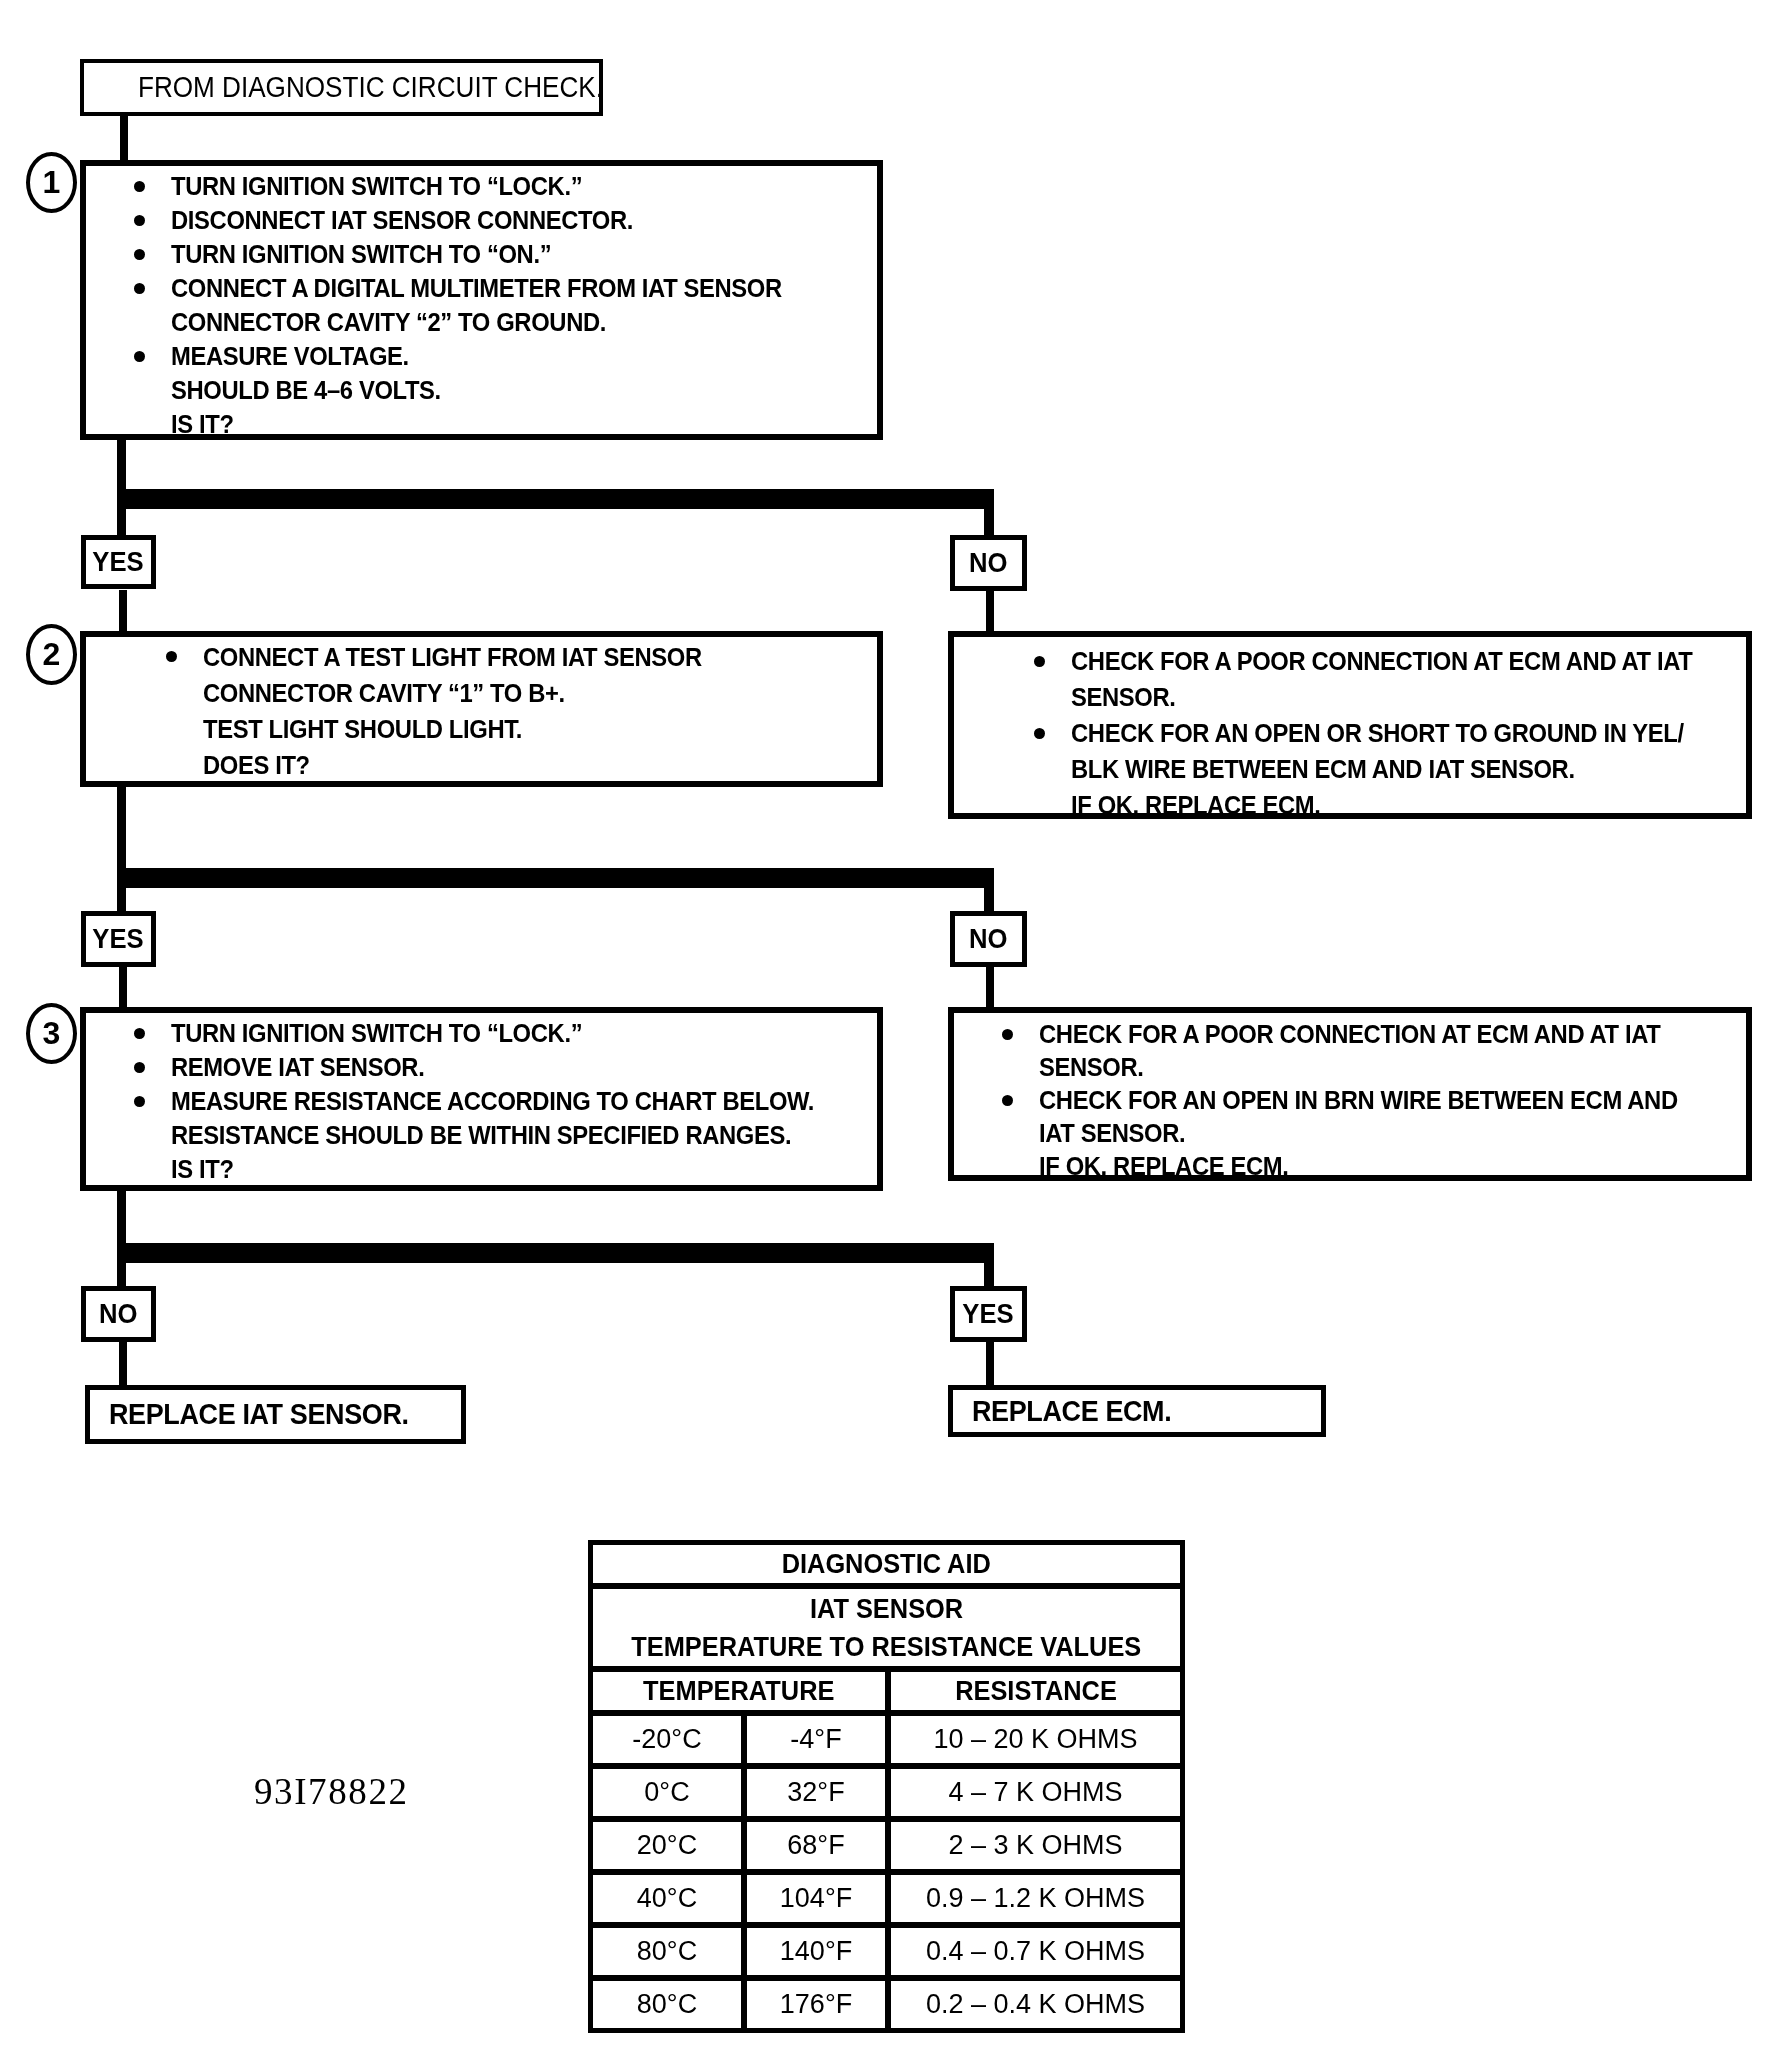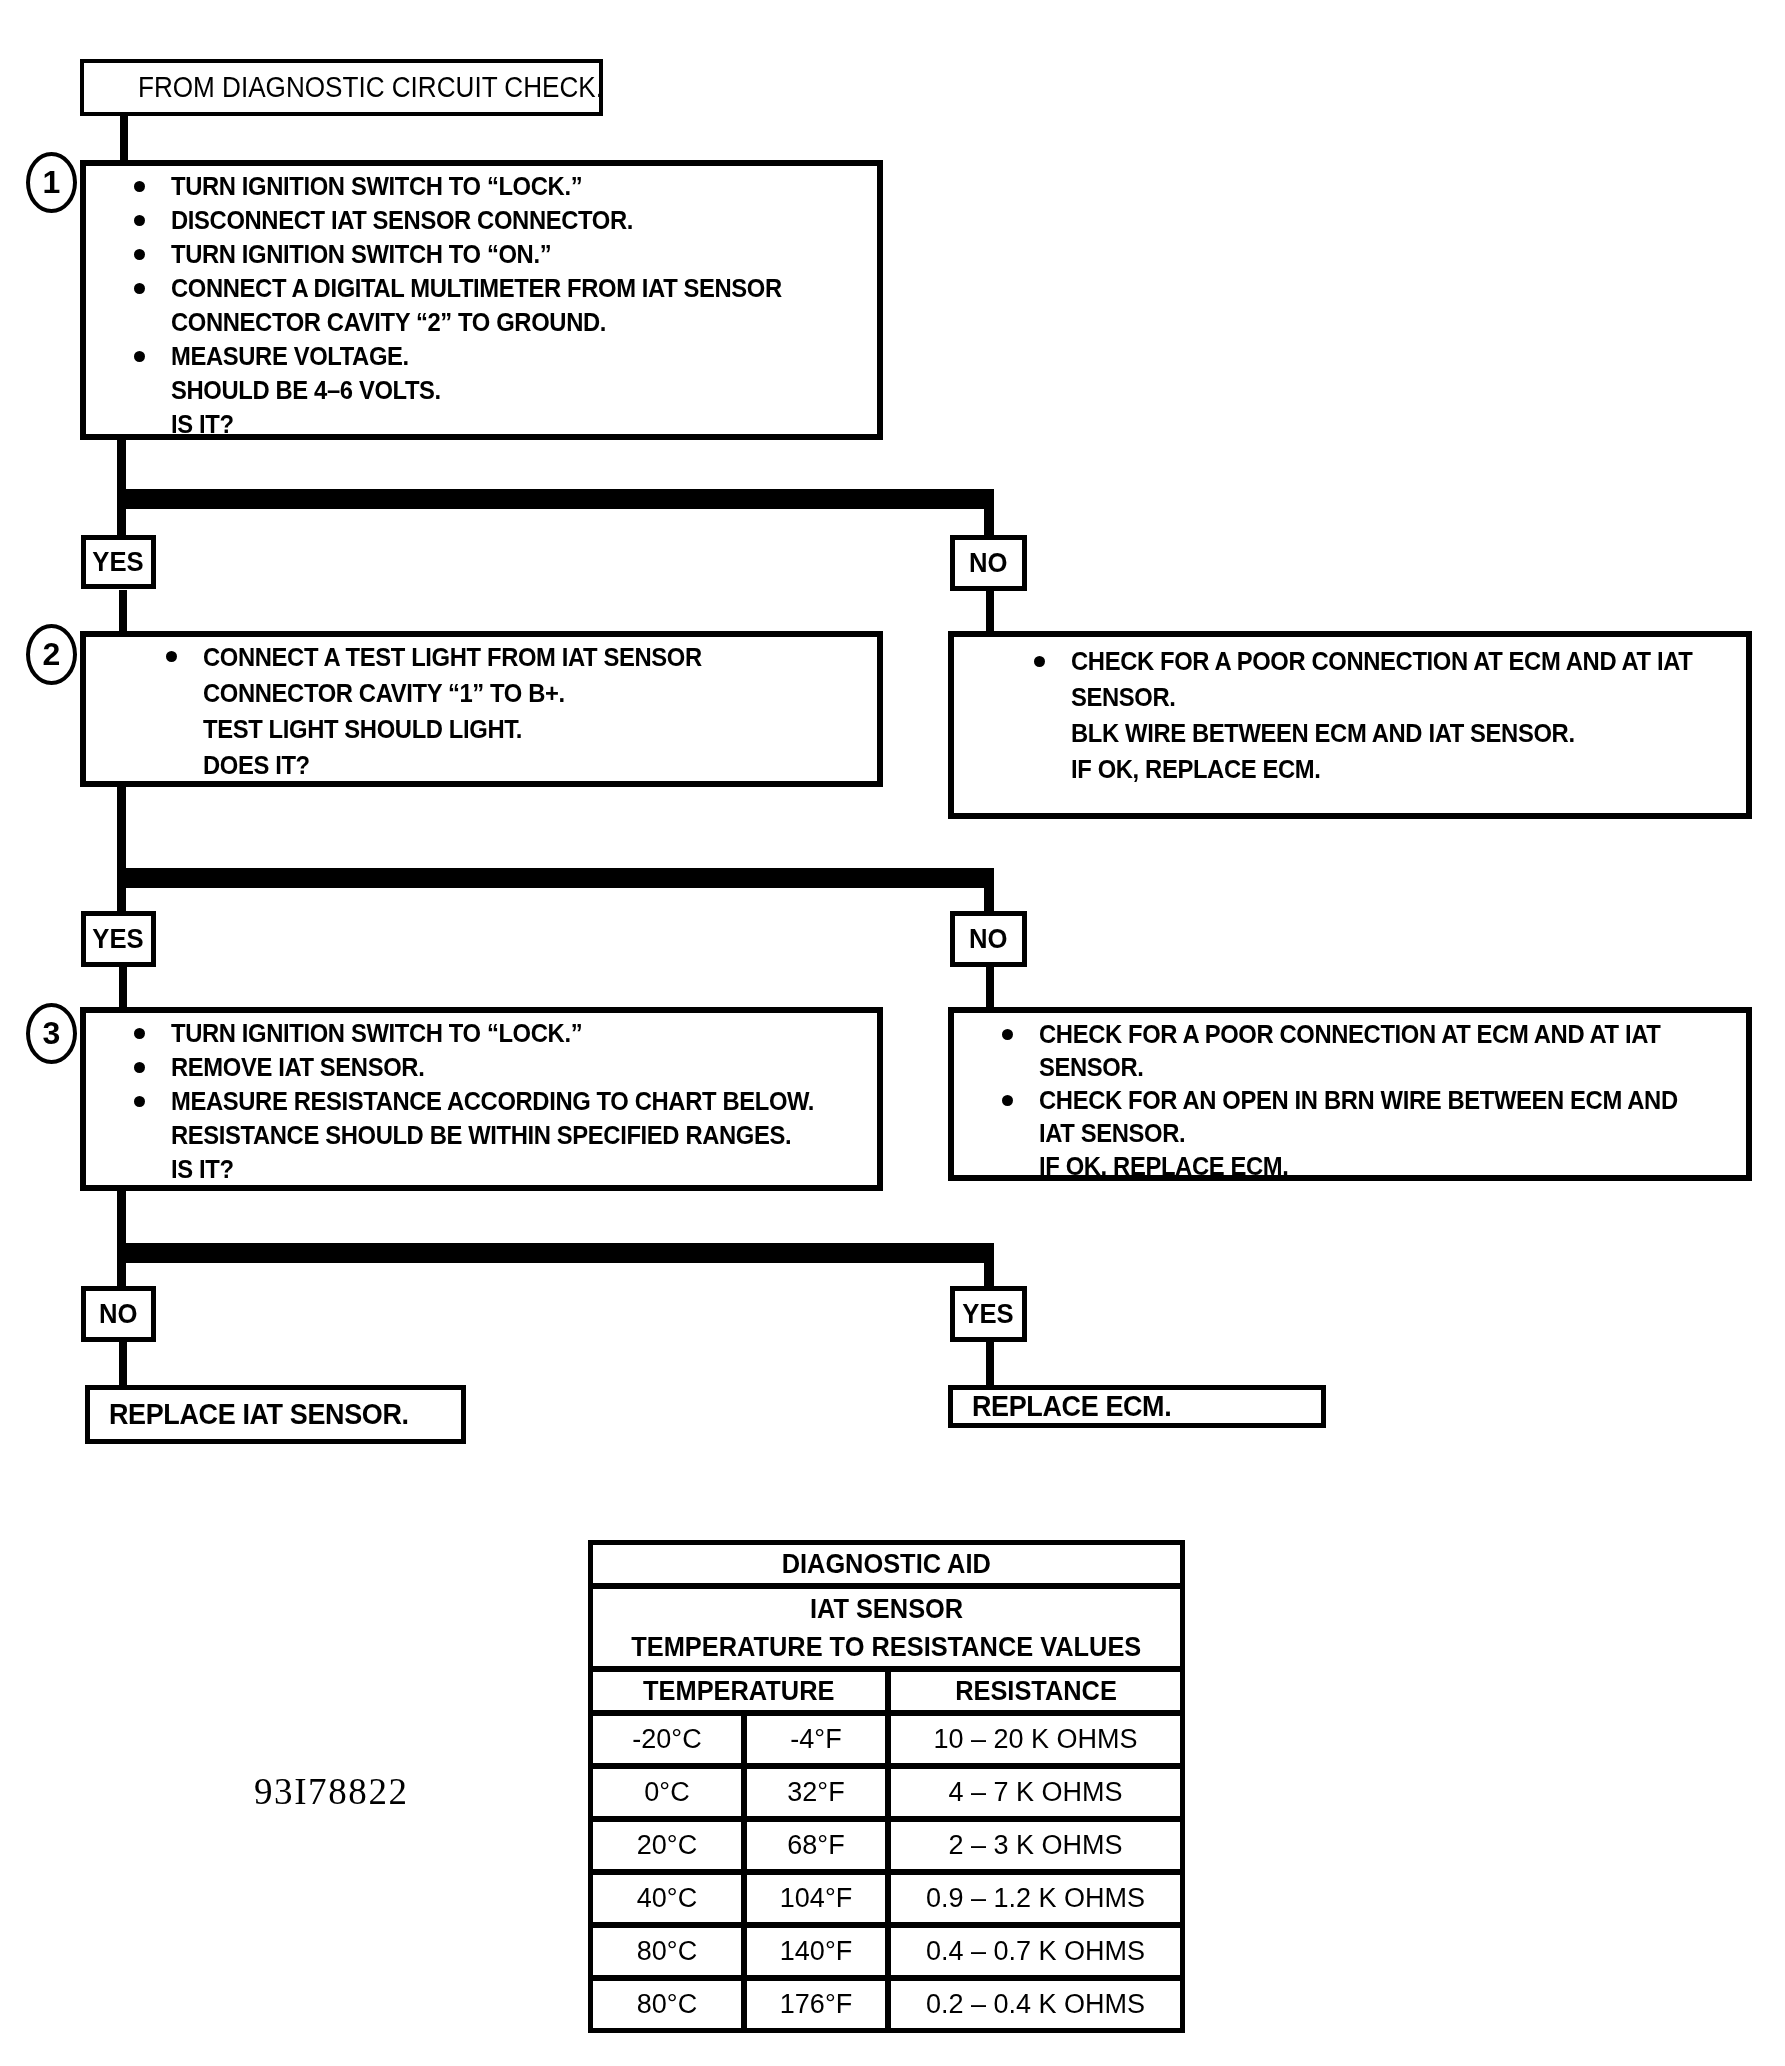--- a/index.html
+++ b/index.html
@@ -100,20 +100,21 @@
       <div class="line"><span class="txt">CONNECTOR CAVITY “1” TO B+.</span></div>
       <div class="line"><span class="txt">TEST LIGHT SHOULD LIGHT.</span></div>
       <div class="line"><span class="txt">DOES IT?</span></div>
     </div>
   </div>
 
   <div class="box" style="left:948px;top:631px;width:804px;height:188px;">
     <div class="lines lh45" style="top:6.4px;">
       <div class="line b"><span class="dot"></span><span class="txt">CHECK FOR A POOR CONNECTION AT ECM AND AT IAT</span></div>
       <div class="line"><span class="txt">SENSOR.</span></div>
+      <div class="line b"><span class="dot"></span><span class="txt">CHECK FOR AN OPEN OR SHORT TO GROUND IN YEL/</span></div>
       <div class="line"><span class="txt">BLK WIRE BETWEEN ECM AND IAT SENSOR.</span></div>
       <div class="line"><span class="txt">IF OK, REPLACE ECM.</span></div>
     </div>
   </div>
 
   <div class="ln" style="left:117px;top:787px;width:8.8px;height:124px;"></div>
   <div class="ln" style="left:117px;top:868px;width:876px;height:20px;"></div>
   <div class="ln" style="left:984px;top:868px;width:10.4px;height:43px;"></div>
 
   <div class="ynbox" style="left:81px;top:911px;width:75px;height:56px;">
@@ -157,21 +158,21 @@
   </div>
   <div class="ynbox" style="left:950px;top:1286px;width:77px;height:56px;">
     <span class="txt">YES</span>
   </div>
   <div class="ln" style="left:119px;top:1342px;width:8px;height:43px;"></div>
   <div class="ln" style="left:986px;top:1342px;width:8px;height:43px;"></div>
 
   <div class="terminal" style="left:85px;top:1385px;width:381px;height:59px;">
     <span class="txt">REPLACE IAT SENSOR.</span>
   </div>
-  <div class="terminal" style="left:948px;top:1385px;width:378px;height:43px;">
+  <div class="terminal" style="left:948px;top:1385px;width:378px;height:52px;">
     <span class="txt">REPLACE ECM.</span>
   </div>
 
   <div class="fig" style="left:254px;top:1770px;text-align:right;">93I78822</div>
 
   <table class="aid">
     <colgroup>
       <col style="width:154px">
         <col style="width:144px">
         <col style="width:295px">

